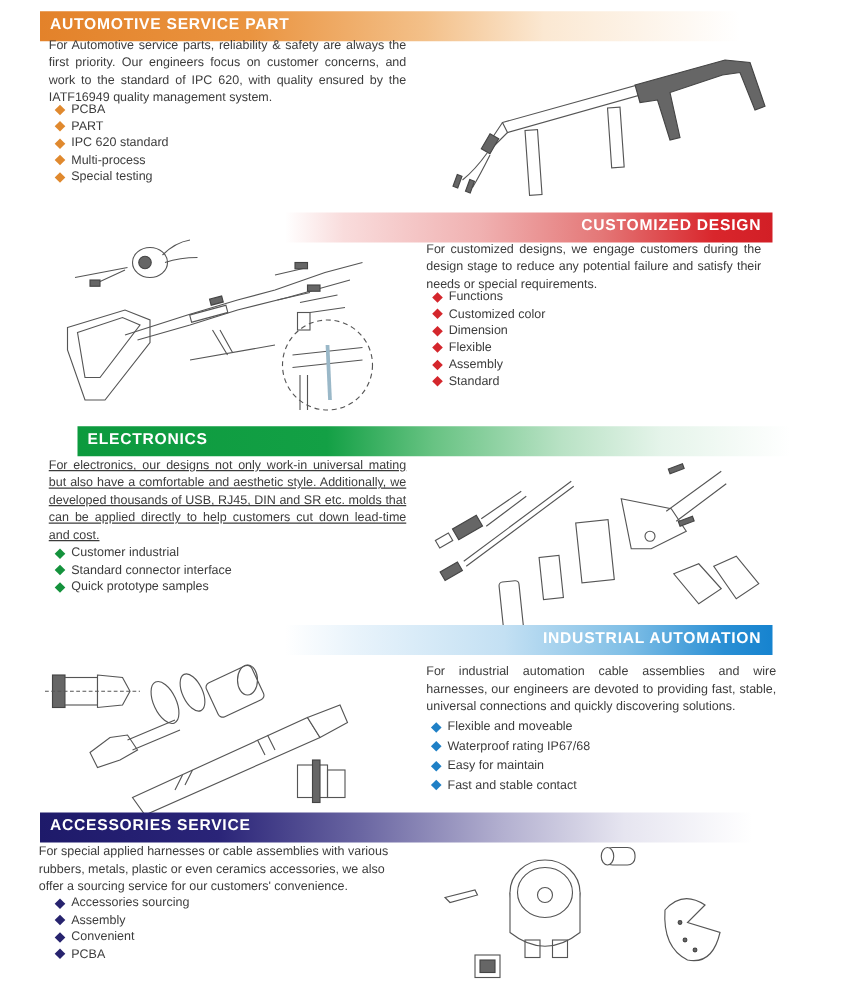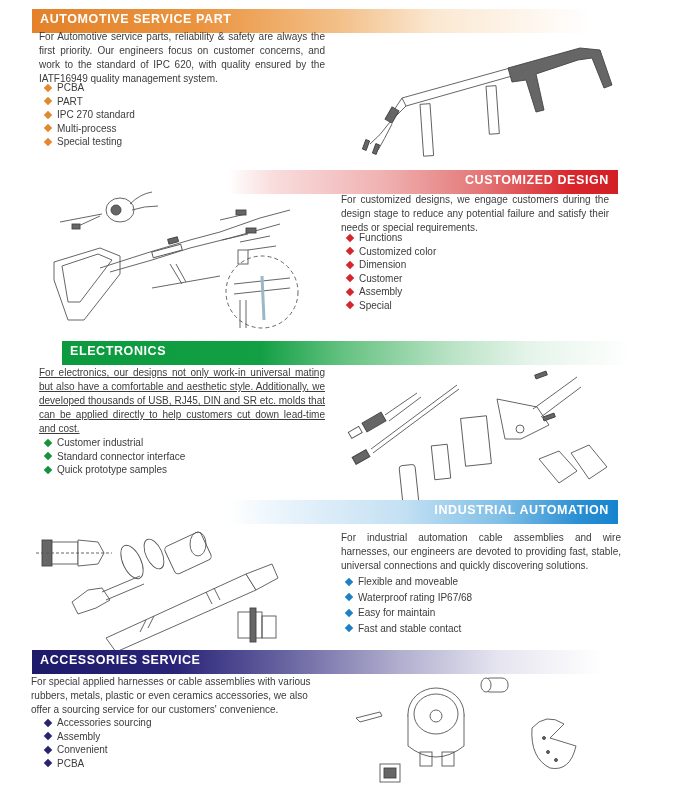--- a/index.html
+++ b/index.html
@@ -21,21 +21,21 @@
 </head>
 <body>
 
 <div class="hdr left" style="left:32px; top:9px; width:560px; background:linear-gradient(90deg,#e3822a 0%,#ea9440 30%,#f3c089 55%,#fbe8d2 72%,rgba(255,255,255,0) 100%);">
   <span>AUTOMOTIVE SERVICE PART</span>
 </div>
 <div class="para" style="left:39px; top:30px; width:286px;">For Automotive service parts, reliability &amp; safety are always the first priority. Our engineers focus on customer concerns, and work to the standard of IPC 620, with quality ensured by the IATF16949 quality management system.</div>
 <ul class="blist" style="left:44px; top:81px;">
   <li><span class="dia" style="background:#e0892e"></span><span>PCBA</span></li>
   <li><span class="dia" style="background:#e0892e"></span><span>PART</span></li>
-  <li><span class="dia" style="background:#e0892e"></span><span>IPC 270 standard</span></li>
+  <li><span class="dia" style="background:#e0892e"></span><span>IPC 620 standard</span></li>
   <li><span class="dia" style="background:#e0892e"></span><span>Multi-process</span></li>
   <li><span class="dia" style="background:#e0892e"></span><span>Special testing</span></li>
 </ul>
 <svg style="left:350px; top:40px;" width="280" height="115" viewBox="0 0 280 115">
   <path class="lf" d="M52 58 L160 28 L162 36 L56 66 Z"></path>
   <path class="dk" d="M158 28 L230 8 L250 10 L262 45 L254 48 L242 18 L228 20 L186 34 L194 70 L186 72 L176 40 L162 42 Z"></path>
   <rect class="lf" x="70" y="64" width="10" height="52" transform="rotate(-4 75 64)"></rect>
   <rect class="lf" x="136" y="46" width="10" height="48" transform="rotate(-4 141 46)"></rect>
   <path class="ln" d="M52 58 L44 70 M56 66 L46 76"></path>
   <rect class="dk" x="38" y="68" width="8" height="14" transform="rotate(30 42 75)"></rect>
@@ -45,23 +45,23 @@
 </svg>
 
 <div class="hdr right" style="left:228px; top:170px; width:390px; background:linear-gradient(90deg,rgba(255,255,255,0) 0%,#f9dcdc 12%,#f0b1b1 40%,#e47777 65%,#d9262c 88%,#d21f26 100%);">
   <span>CUSTOMIZED DESIGN</span>
 </div>
 <div class="para" style="left:341px; top:193px; width:268px;">For customized designs, we engage customers during the design stage to reduce any potential failure and satisfy their needs or special requirements.</div>
 <ul class="blist" style="left:346px; top:231px;">
   <li><span class="dia" style="background:#d4262c"></span><span>Functions</span></li>
   <li><span class="dia" style="background:#d4262c"></span><span>Customized color</span></li>
   <li><span class="dia" style="background:#d4262c"></span><span>Dimension</span></li>
-  <li><span class="dia" style="background:#d4262c"></span><span>Customer</span></li>
+  <li><span class="dia" style="background:#d4262c"></span><span>Flexible</span></li>
   <li><span class="dia" style="background:#d4262c"></span><span>Assembly</span></li>
-  <li><span class="dia" style="background:#d4262c"></span><span>Special</span></li>
+  <li><span class="dia" style="background:#d4262c"></span><span>Standard</span></li>
 </ul>
 <svg style="left:40px; top:180px;" width="290" height="150" viewBox="0 0 290 150">
   <ellipse class="lf" cx="80" cy="30" rx="14" ry="12"></ellipse>
   <ellipse class="dk" cx="76" cy="30" rx="5" ry="5"></ellipse>
   <path class="ln" d="M20 42 L62 34 M34 48 L60 36 M90 24 Q100 14 112 12 M92 30 Q104 26 118 26"></path>
   <rect class="dk" x="32" y="44" width="8" height="5"></rect>
   <path class="lf" d="M14 82 L60 68 L80 76 L80 94 L44 140 L28 140 L14 100 Z"></path>
   <path class="ln" d="M22 86 L58 74 L72 80 L40 122 L28 122 Z"></path>
   <path class="ln" d="M60 88 L110 72 L150 60 L180 52 L220 38 L250 30 M70 92 L112 80 L150 68 L190 58 L240 44"></path>
   <rect class="lf" x="112" y="68" width="30" height="6" transform="rotate(-15 127 71)"></rect>

